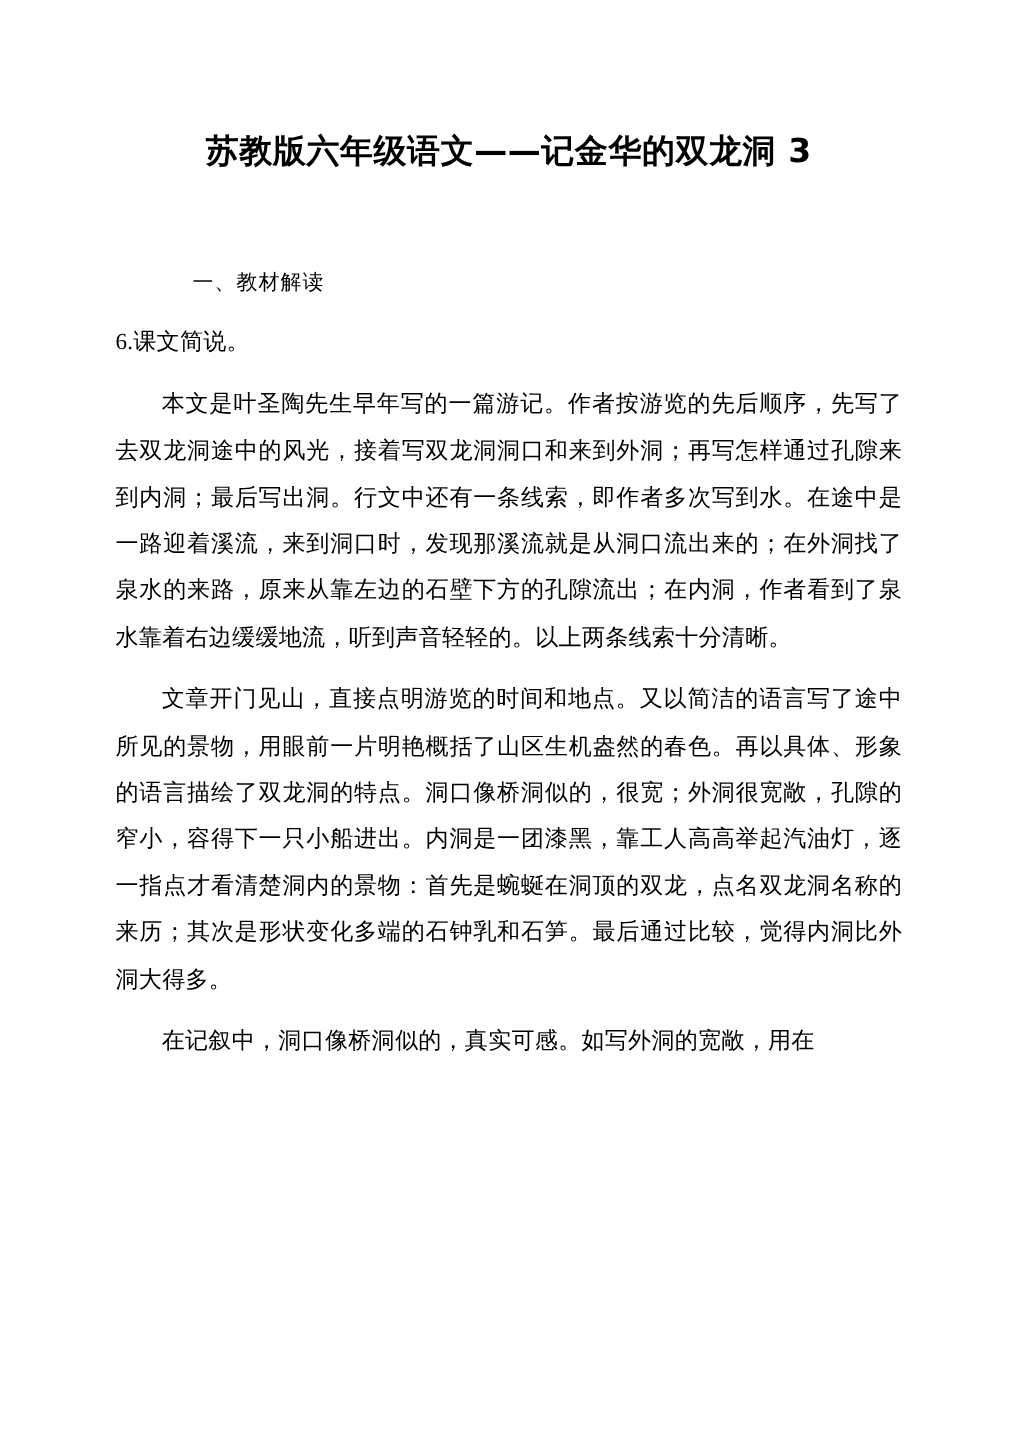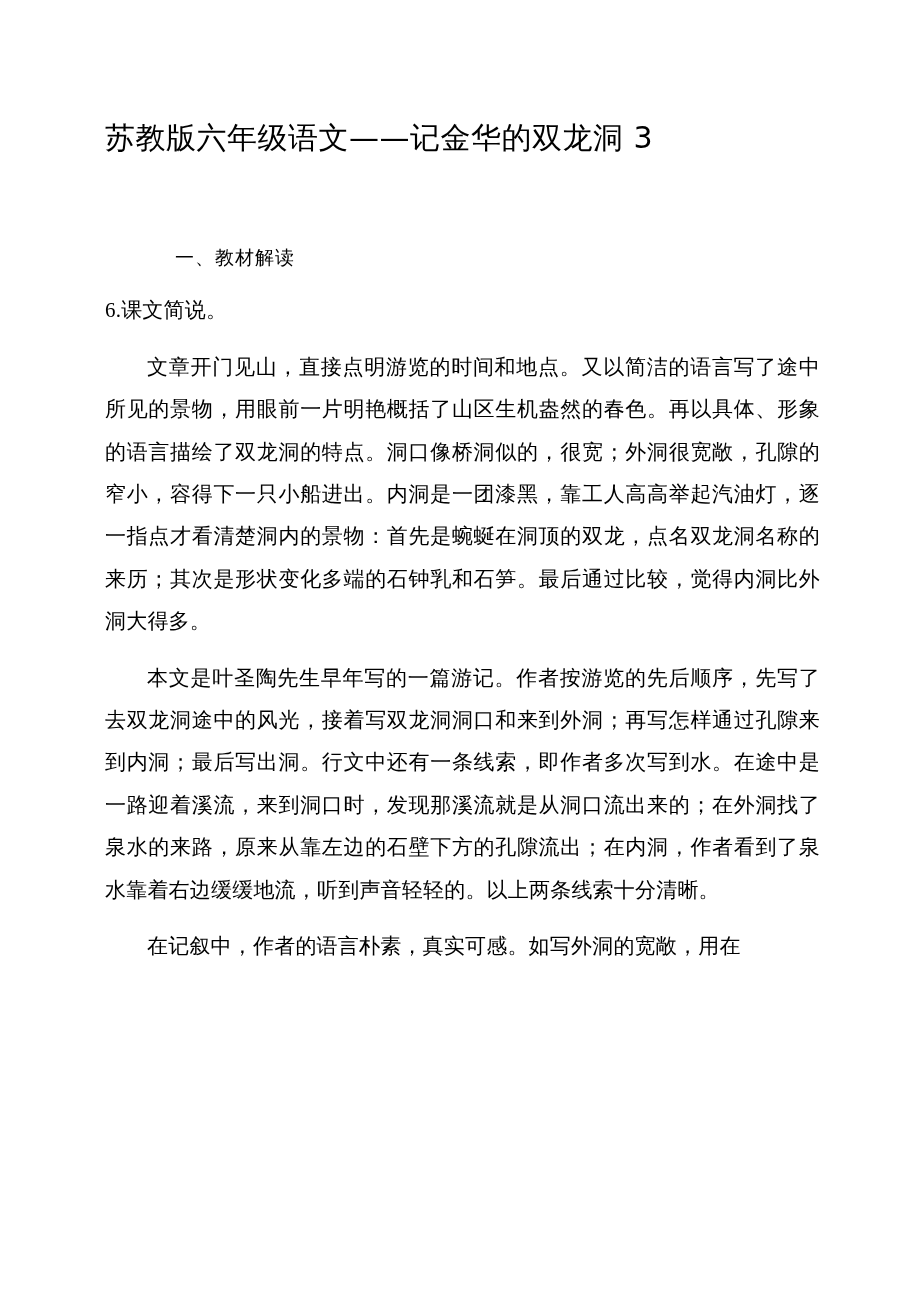--- a/index.html
+++ b/index.html
@@ -22,27 +22,28 @@
     padding: 0;
   }
   .content {
     position: absolute;
     left: 105px;
     top: 0;
     width: 715px;
   }
   .doc-title {
     font-family: "DejaVu Sans", "Liberation Sans", sans-serif;
-    font-weight: normal;
+    font-weight: bold;
     font-size: 30px;
     line-height: 1.3;
     margin-top: 118px;
     margin-bottom: 0;
     letter-spacing: 0.5px;
     white-space: nowrap;
+    text-align: center;
   }
   .section-heading {
     font-size: 19px;
     line-height: 1.6;
     margin-top: 86px;
     margin-left: 70px;
     letter-spacing: 1px;
   }
   p.body-text {
     font-size: 21px;
@@ -66,20 +67,20 @@
 
 <div class="page">
   <div class="content">
 
     <h1 class="doc-title">苏教版六年级语文——记金华的双龙洞 3</h1>
 
     <div class="section-heading">一、教材解读</div>
 
     <p class="body-text no-indent">6.课文简说。</p>
 
+    <p class="body-text indent">本文是叶圣陶先生早年写的一篇游记。作者按游览的先后顺序，先写了去双龙洞途中的风光，接着写双龙洞洞口和来到外洞；再写怎样通过孔隙来到内洞；最后写出洞。行文中还有一条线索，即作者多次写到水。在途中是一路迎着溪流，来到洞口时，发现那溪流就是从洞口流出来的；在外洞找了泉水的来路，原来从靠左边的石壁下方的孔隙流出；在内洞，作者看到了泉水靠着右边缓缓地流，听到声音轻轻的。以上两条线索十分清晰。</p>
+
     <p class="body-text indent">文章开门见山，直接点明游览的时间和地点。又以简洁的语言写了途中所见的景物，用眼前一片明艳概括了山区生机盎然的春色。再以具体、形象的语言描绘了双龙洞的特点。洞口像桥洞似的，很宽；外洞很宽敞，孔隙的窄小，容得下一只小船进出。内洞是一团漆黑，靠工人高高举起汽油灯，逐一指点才看清楚洞内的景物：首先是蜿蜒在洞顶的双龙，点名双龙洞名称的来历；其次是形状变化多端的石钟乳和石笋。最后通过比较，觉得内洞比外洞大得多。</p>
 
-    <p class="body-text indent">本文是叶圣陶先生早年写的一篇游记。作者按游览的先后顺序，先写了去双龙洞途中的风光，接着写双龙洞洞口和来到外洞；再写怎样通过孔隙来到内洞；最后写出洞。行文中还有一条线索，即作者多次写到水。在途中是一路迎着溪流，来到洞口时，发现那溪流就是从洞口流出来的；在外洞找了泉水的来路，原来从靠左边的石壁下方的孔隙流出；在内洞，作者看到了泉水靠着右边缓缓地流，听到声音轻轻的。以上两条线索十分清晰。</p>
-
-    <p class="body-text indent">在记叙中，作者的语言朴素，真实可感。如写外洞的宽敞，用在</p>
+    <p class="body-text indent">在记叙中，洞口像桥洞似的，真实可感。如写外洞的宽敞，用在</p>
 
   </div>
 </div>
 
 </body></html>

